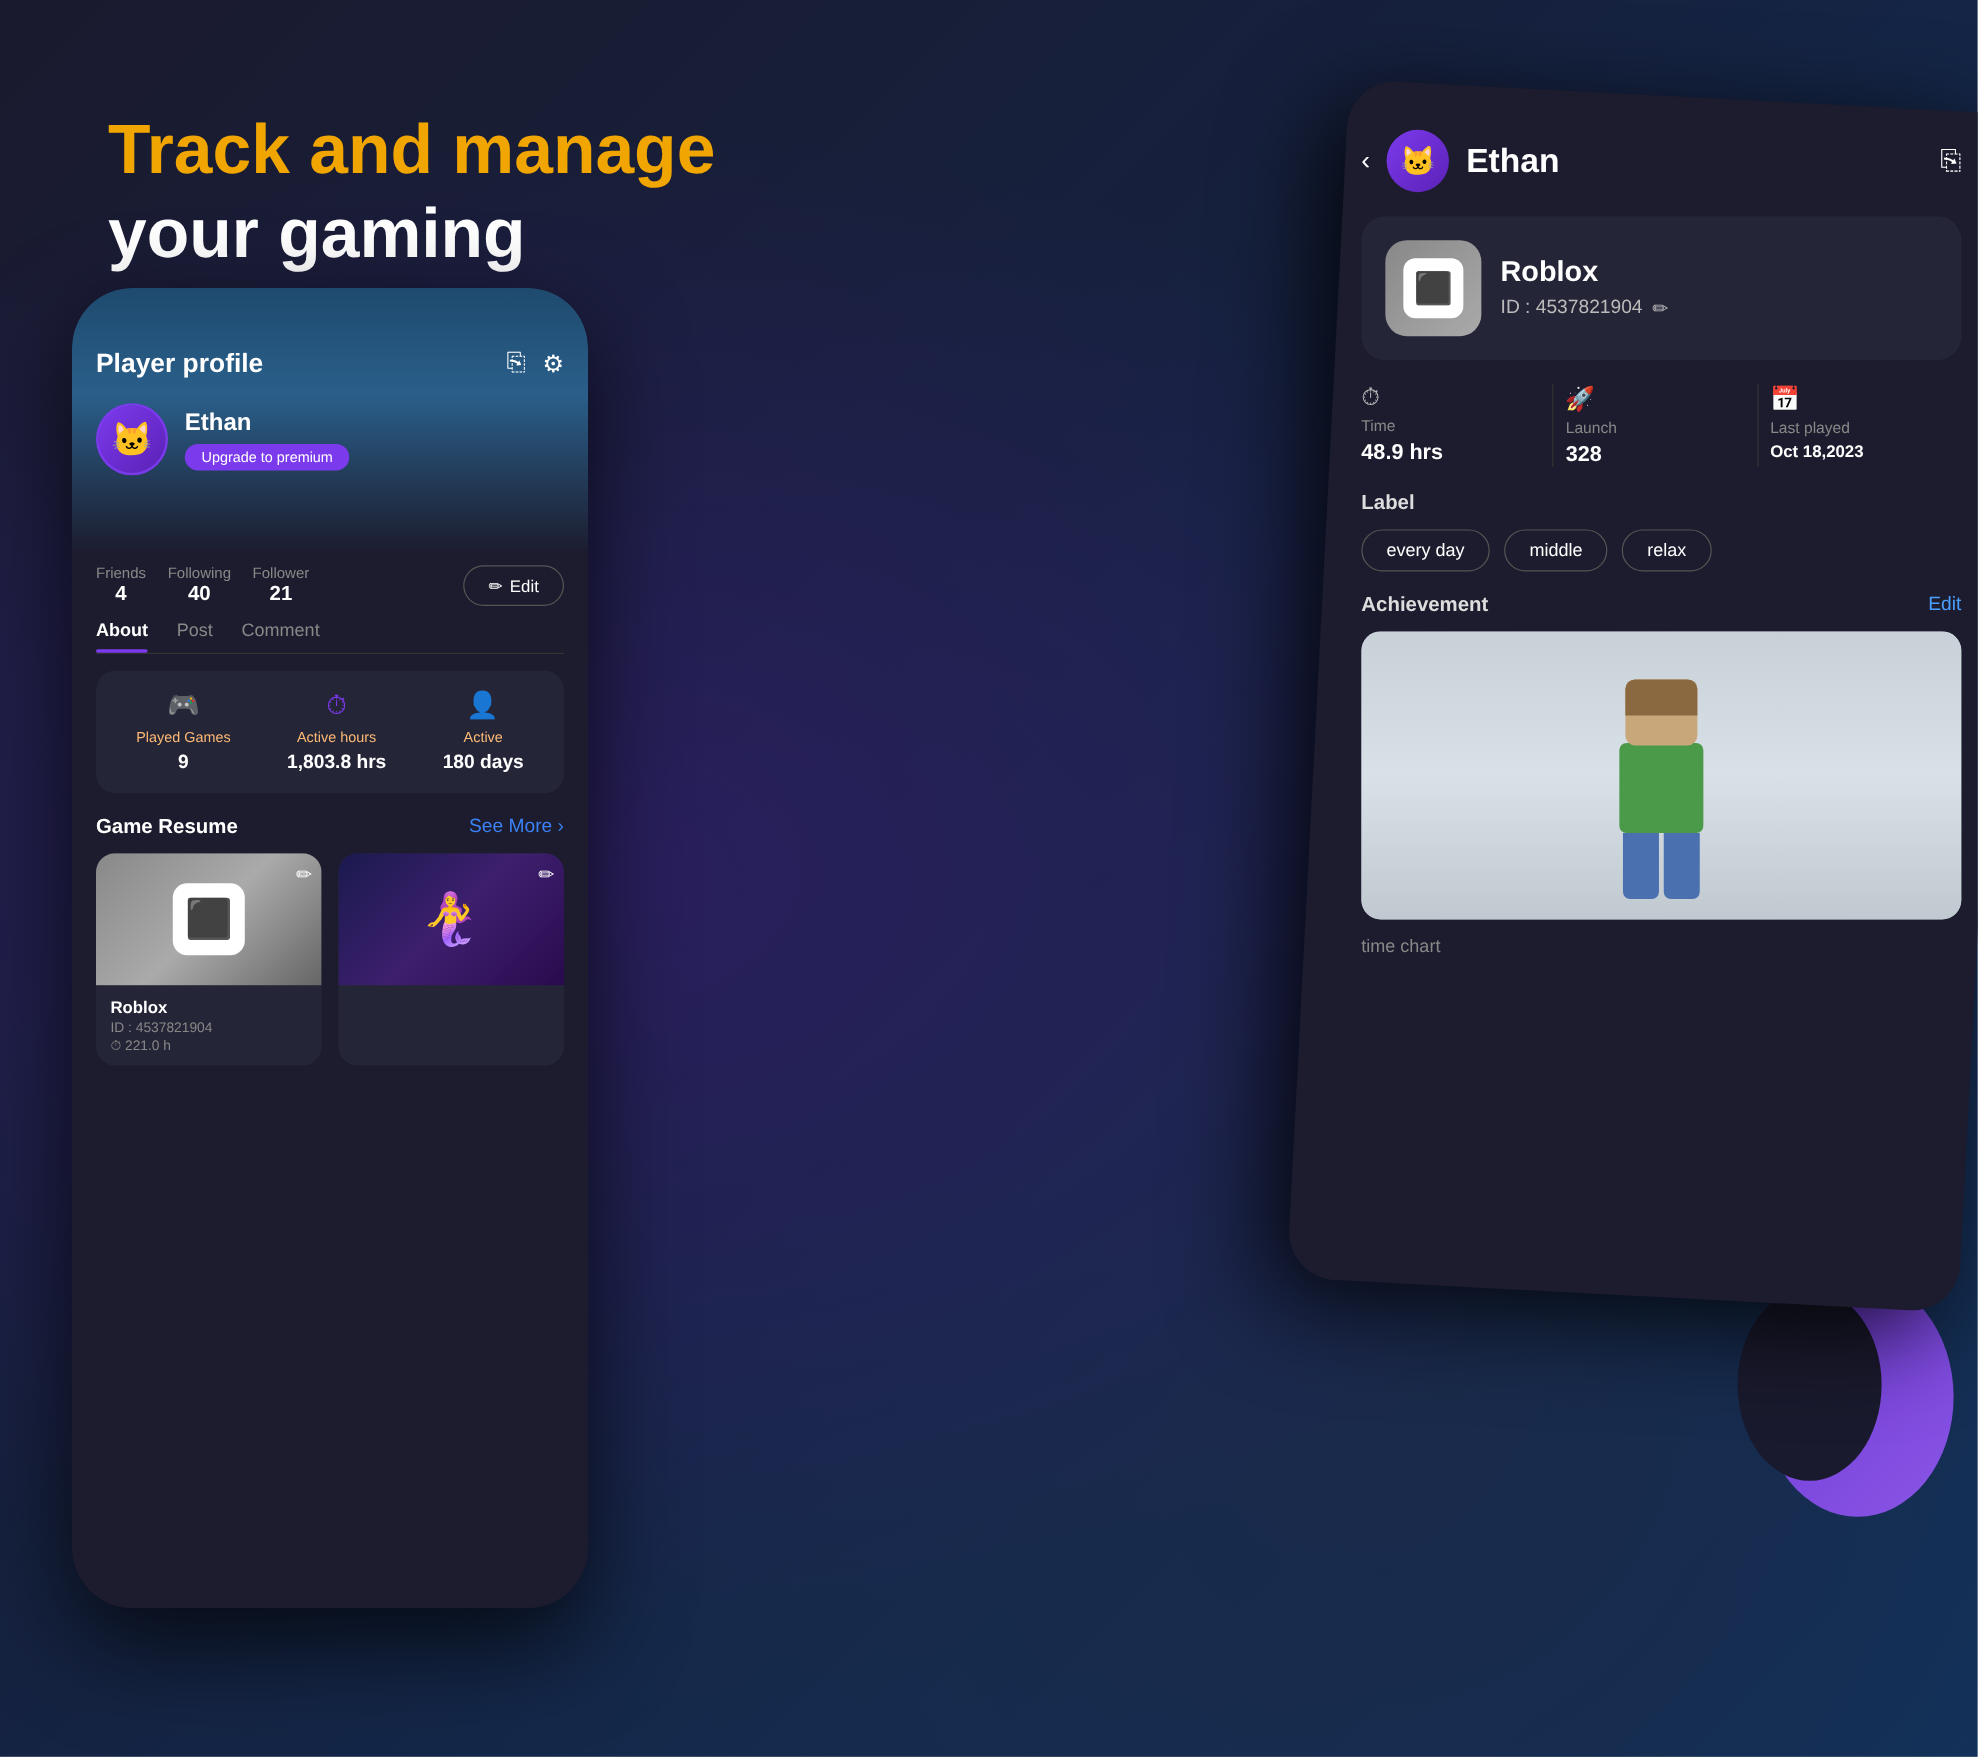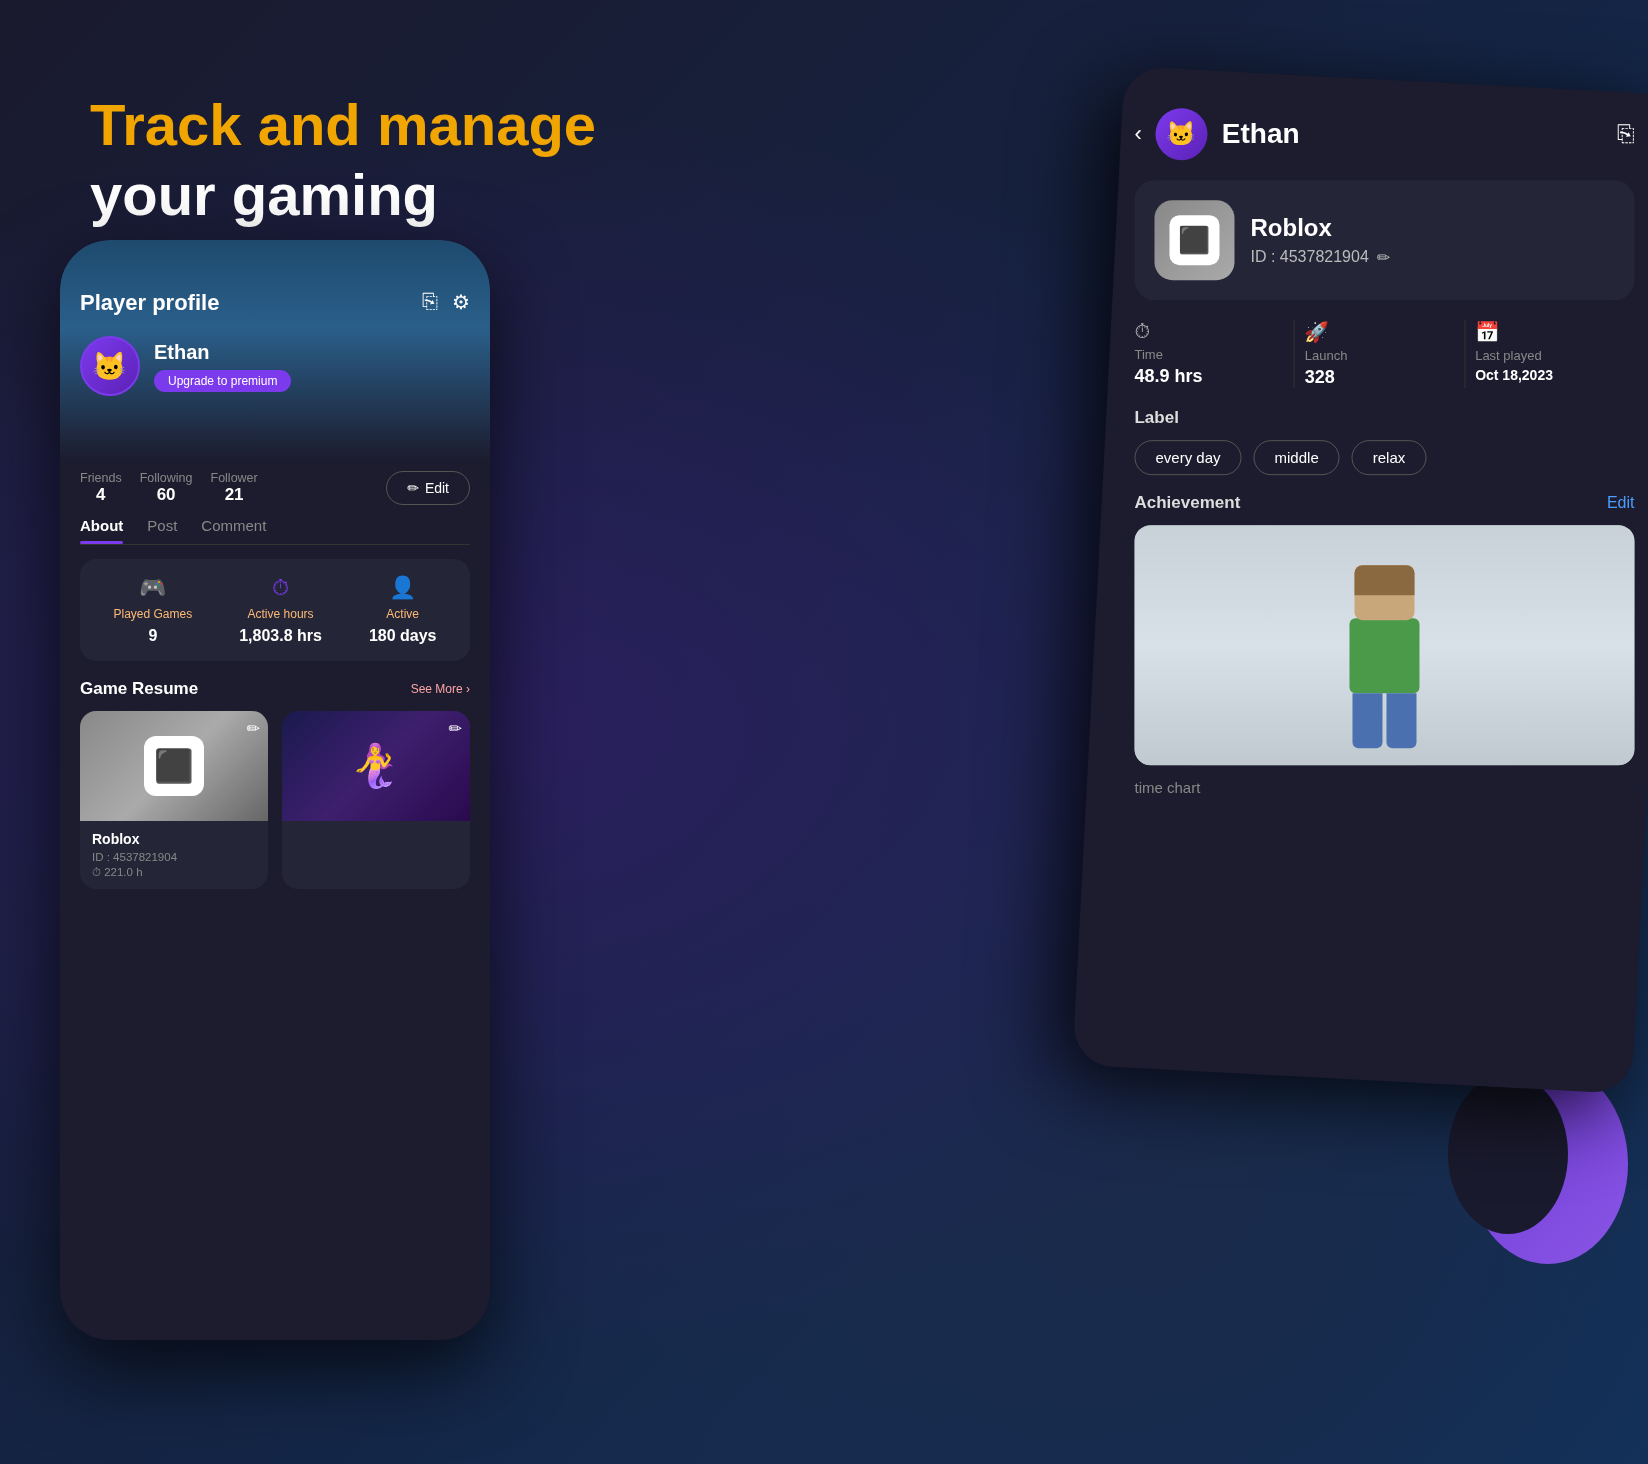--- a/index.html
+++ b/index.html
@@ -91,20 +91,21 @@
       border-radius: 50px 50px 0 0;
     }
     .phone-header-content {
       position: relative;
       z-index: 2;
       padding: 8px 20px 0;
     }
     .phone-header-row {
       display: flex;
       justify-content: space-between;
+      align-items: center;
       padding: 10px 0;
     }
     .player-profile-title {
       color: #fff;
       font-size: 22px;
       font-weight: 800;
     }
     .header-icons {
       display: flex; gap: 14px;
     }
@@ -254,22 +255,22 @@
       align-items: center;
       margin-bottom: 12px;
       gap: 44px;
     }
     .section-title {
       color: #fff;
       font-size: 17px;
       font-weight: 700;
     }
     .see-more {
-      color: #fca5a5;
-      font-size: 12px;
+      color: #3b82f6;
+      font-size: 16px;
       cursor: pointer;
     }
     .games-grid {
       display: flex;
       gap: 14px;
     }
     .game-card {
       flex: 1;
       background: #252538;
       border-radius: 16px;
@@ -572,21 +573,21 @@
     <div class="slogan-text">My gaming slogan: always improving, always challenging myself, never giving up. 🦁🐻😄</div>
 
     <div style="display:flex; align-items:center; gap:0; margin-bottom:12px;">
       <div class="stats-row" style="gap:18px; padding:0; margin:0; flex:1;align-items:flex-end;">
         <div class="stat-item">
           <span class="stat-label">Friends</span>
           <span class="stat-value">4</span>
         </div>
         <div class="stat-item">
           <span class="stat-label">Following</span>
-          <span class="stat-value">60</span>
+          <span class="stat-value">40</span>
         </div>
         <div class="stat-item">
           <span class="stat-label">Follower</span>
           <span class="stat-value">21</span>
         </div>
       </div>
       <button class="edit-btn">
         <span>✏</span>
         <span>Edit</span>
       </button>

